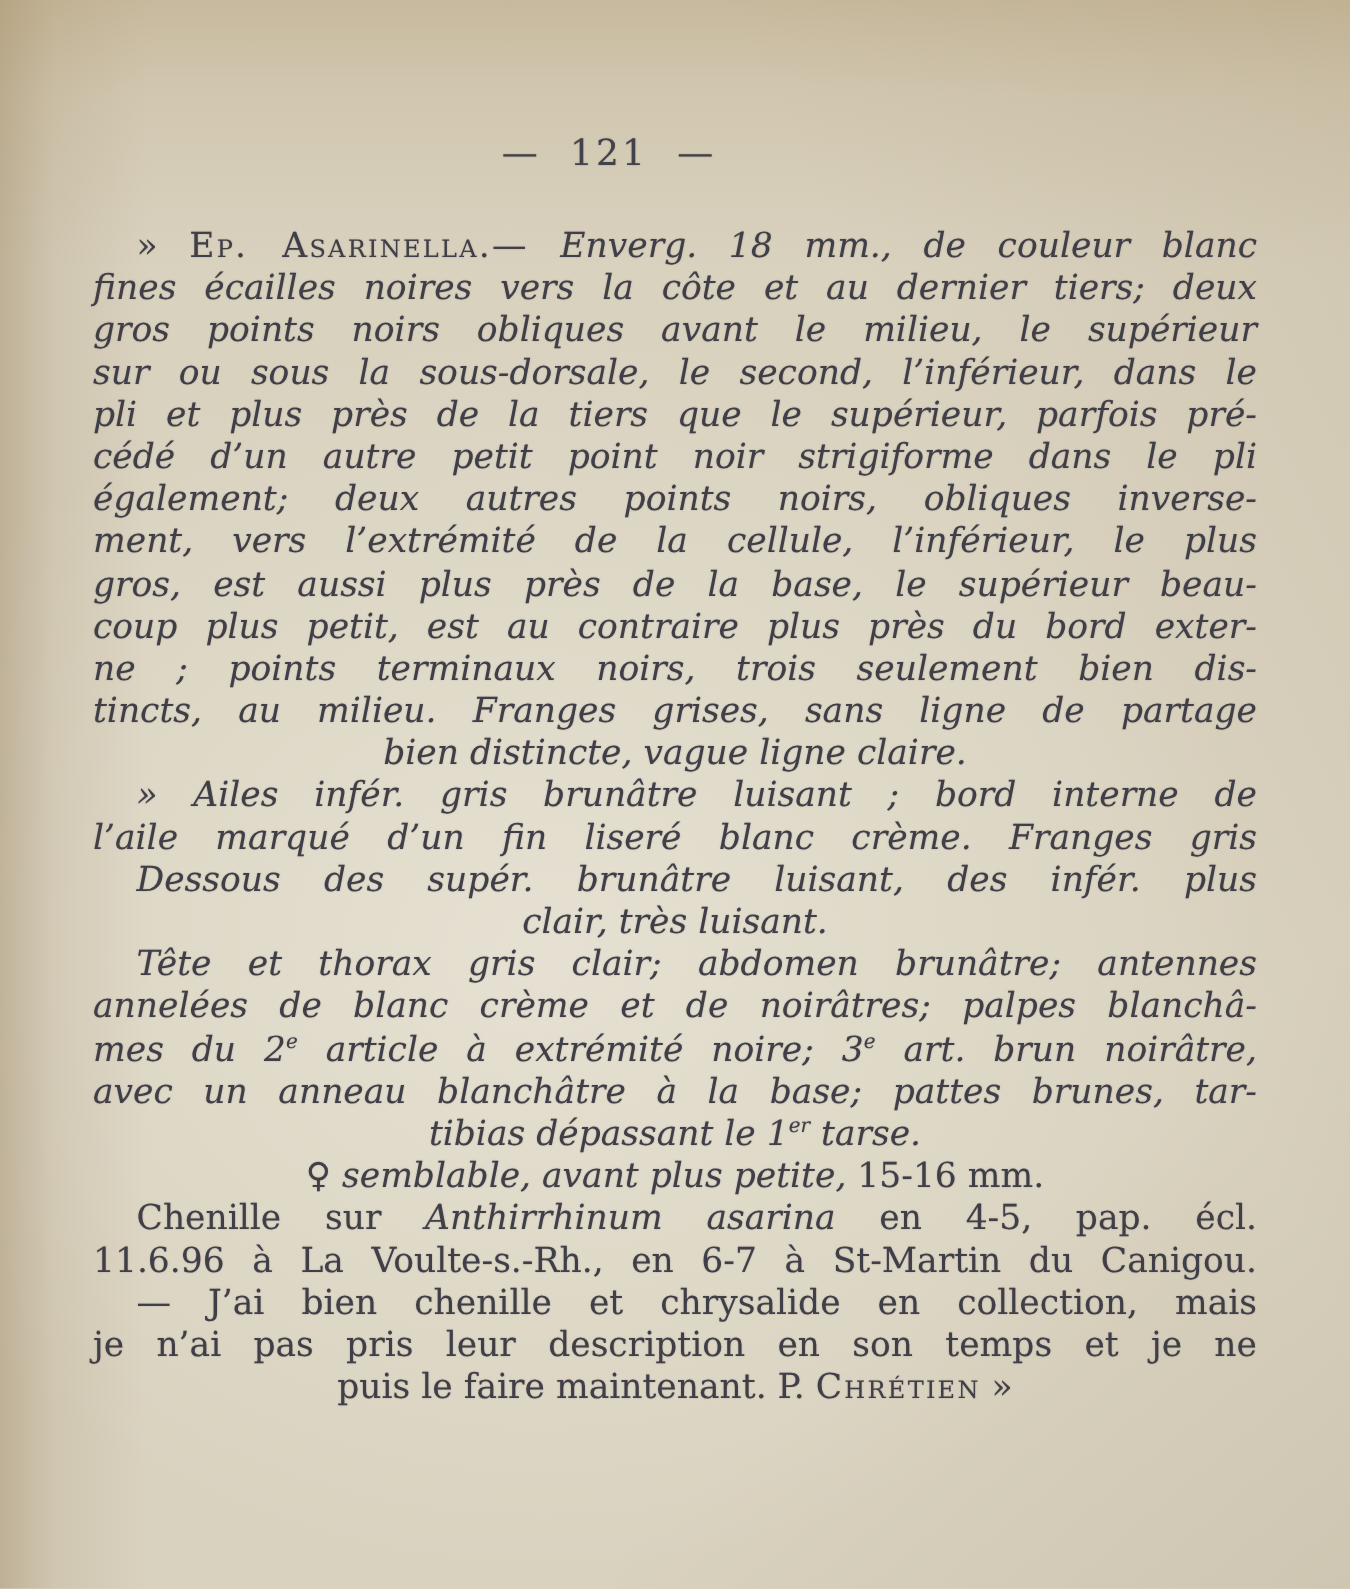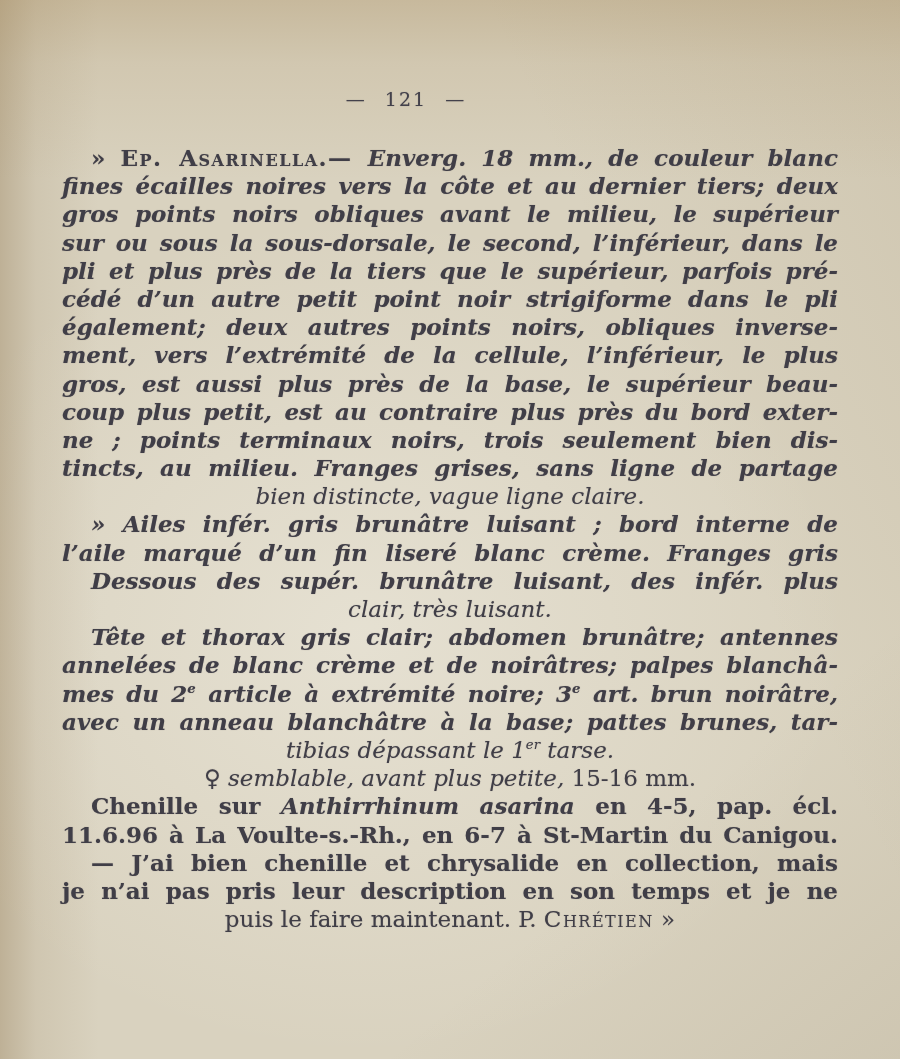--- a/index.html
+++ b/index.html
@@ -17,21 +17,21 @@
       linear-gradient(245deg, rgba(150,128,88,0.14) 0%, rgba(150,128,88,0) 30%),
       linear-gradient(320deg, rgba(128,112,80,0.12) 0%, rgba(128,112,80,0) 24%);
   }
   .page-inner {
     position: absolute;
     left: 62px;
     top: 88px;
     width: 776px;
   }
   .page-number {
-    font-size: 19px;
+    font-size: 24px;
     color: #43414b;
     text-align: center;
     padding-right: 88px; 
     word-spacing: 10px;
     letter-spacing: 2px;
     text-shadow: 0 0 1px rgba(64,62,74,0.45);
   }
   .text-block {
     margin-top: 34px;
     font-size: 23px;
@@ -41,21 +41,20 @@
   .line {
     line-height: 28.2px;
     height: 28.2px;
     white-space: nowrap; 
     text-align: center;
   }
   .line.j {
     white-space: normal;
     text-align: justify;
     text-align-last: justify;
-    font-weight: bold;
   }
   .line.ind { text-indent: 29px; }
   .it { font-style: italic; }
   .rm { font-style: normal; }
   .sc {
     font-style: normal;
     font-variant: small-caps;
     letter-spacing: 1.5px;
   }
   .sup {

